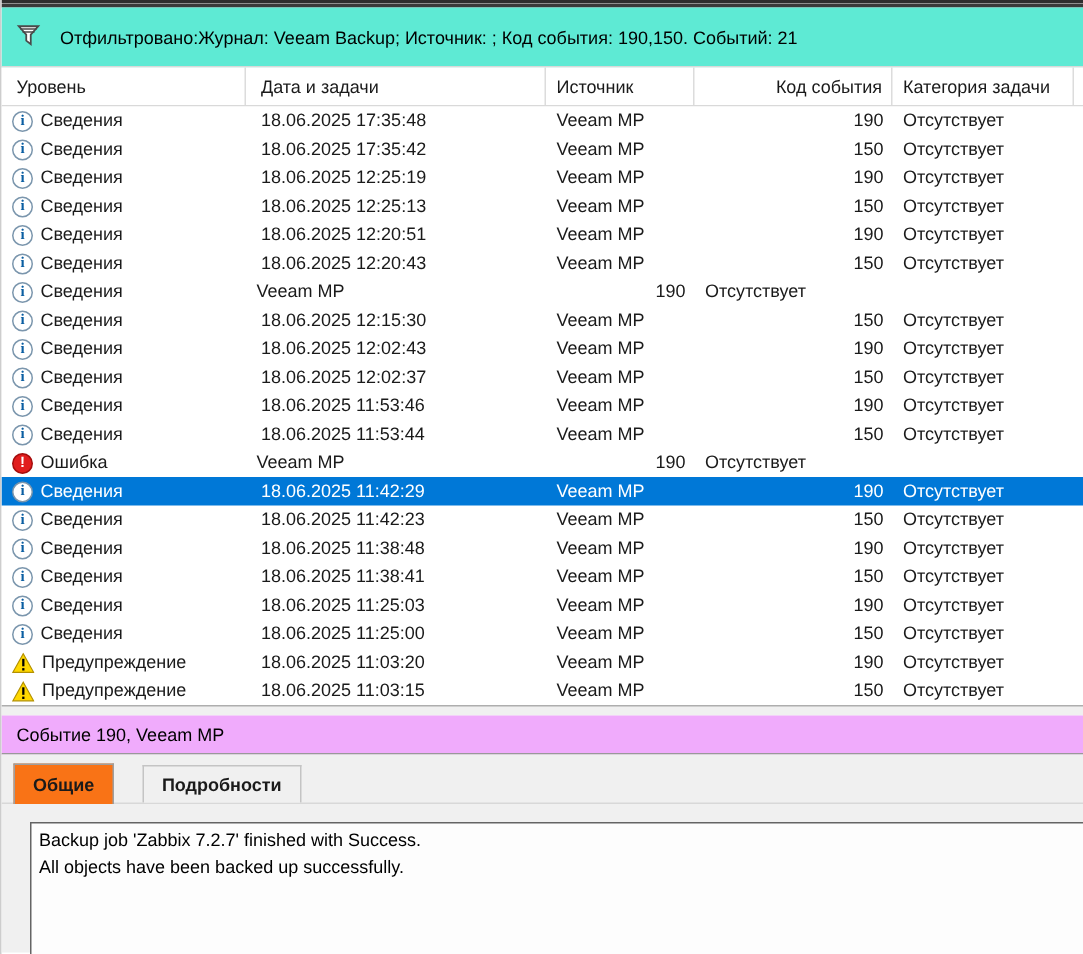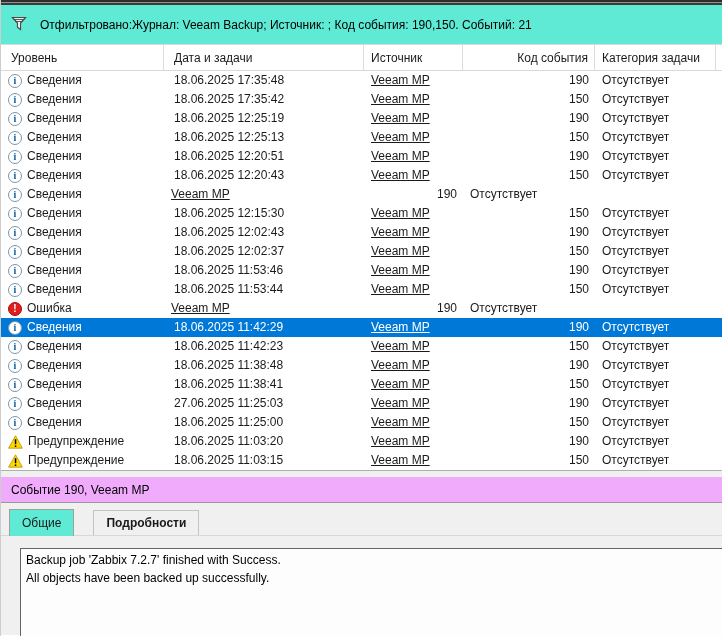--- a/index.html
+++ b/index.html
@@ -32,21 +32,21 @@
   .hcell.src { padding-left: 7px; }
   .hcell.code { justify-content: flex-end; padding-right: 6px; }
   .hcell.cat { padding-left: 7px; }
   .hcell.fill { border-right: none; }
 
   .rows { background: #fff; }
   .row { height: 19px; line-height: 19px; cursor: default; }
   .row .cell { white-space: nowrap; overflow: hidden; padding-left: 10px; }
   .row .lvl { padding-left: 7px; display: flex; align-items: center; }
   .row .lvl .lbl { margin-left: 5px; }
-  .row .src { padding-left: 7px; text-decoration: underline; }
+  .row .src { padding-left: 7px; }
   .row .code { text-align: right; padding-right: 6px; padding-left: 0; }
   .row .cat { padding-left: 7px; }
   .row.selected { background: #0078d7; color: #fff; }
 
   
   .ic {
     width: 14px; height: 14px; border-radius: 50%; flex: 0 0 14px;
     display: inline-flex; align-items: center; justify-content: center;
     font-family: "Liberation Serif", serif; font-weight: bold; font-size: 10px; line-height: 1;
   }
@@ -64,22 +64,22 @@
   .tabstrip {
     height: 33px; background: #f0f0f0; position: relative;
     display: flex; align-items: flex-end; padding-left: 8px;
     border-bottom: 1px solid #d8d8d8;
   }
   .tab {
     display: inline-flex; align-items: center; justify-content: center;
     padding: 0 12px; white-space: nowrap; cursor: default;
   }
   .tab.active {
-    height: 27px; background: #5eead4; border: 1px solid #9f9f9f; border-bottom: none;
-    position: relative; z-index: 2; margin-bottom: -1px;
+    height: 27px; background: #f97316; border: 1px solid #9f9f9f; border-bottom: none;
+    position: relative; z-index: 2; margin-bottom: -1px; font-weight: bold;
   }
   .tab.inactive {
     height: 25px; background: #f0f0f0; border: 1px solid #c4c4c4; border-bottom: none;
     margin-left: 19px;
     font-weight: bold;
   }
   .pane-body { position: relative; height: 99px; background: #f0f0f0; }
   .msgbox {
     position: absolute; left: 19px; top: 12px; right: -4px; bottom: -8px;
     background: #fdfdfd; border: 1px solid #646464; padding: 2px 5px;
@@ -297,21 +297,21 @@
         <div class="cell src">Veeam MP</div>
         <div class="cell code">150</div>
         <div class="cell cat">Отсутствует</div>
         <div class="cell"></div>
       </div>
       <div class="row grid">
         <div class="cell lvl">
           <span class="ic ic-info">i</span>
           <span class="lbl">Сведения</span>
         </div>
-        <div class="cell dt">27.06.2025 11:25:03</div>
+        <div class="cell dt">18.06.2025 11:25:03</div>
         <div class="cell src">Veeam MP</div>
         <div class="cell code">190</div>
         <div class="cell cat">Отсутствует</div>
         <div class="cell"></div>
       </div>
       <div class="row grid">
         <div class="cell lvl">
           <span class="ic ic-info">i</span>
           <span class="lbl">Сведения</span>
         </div>

